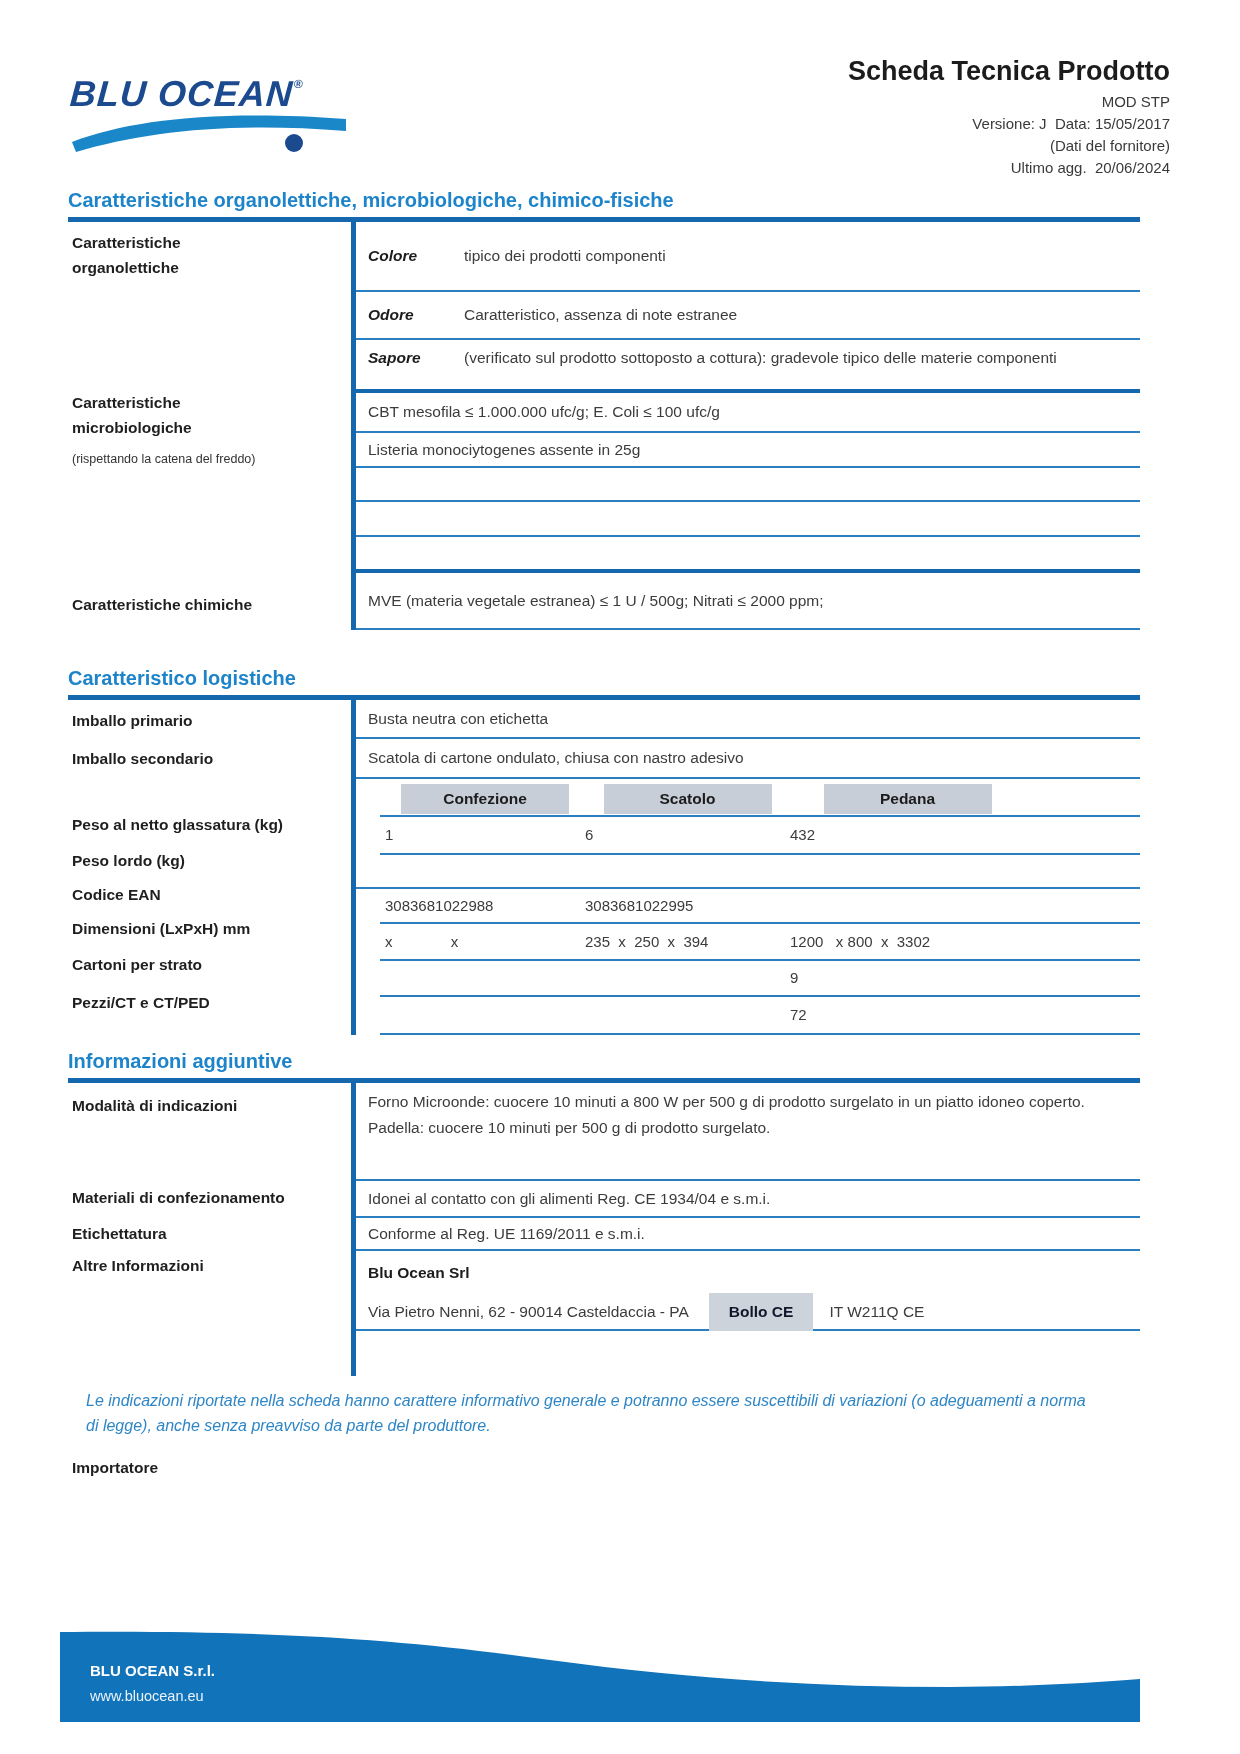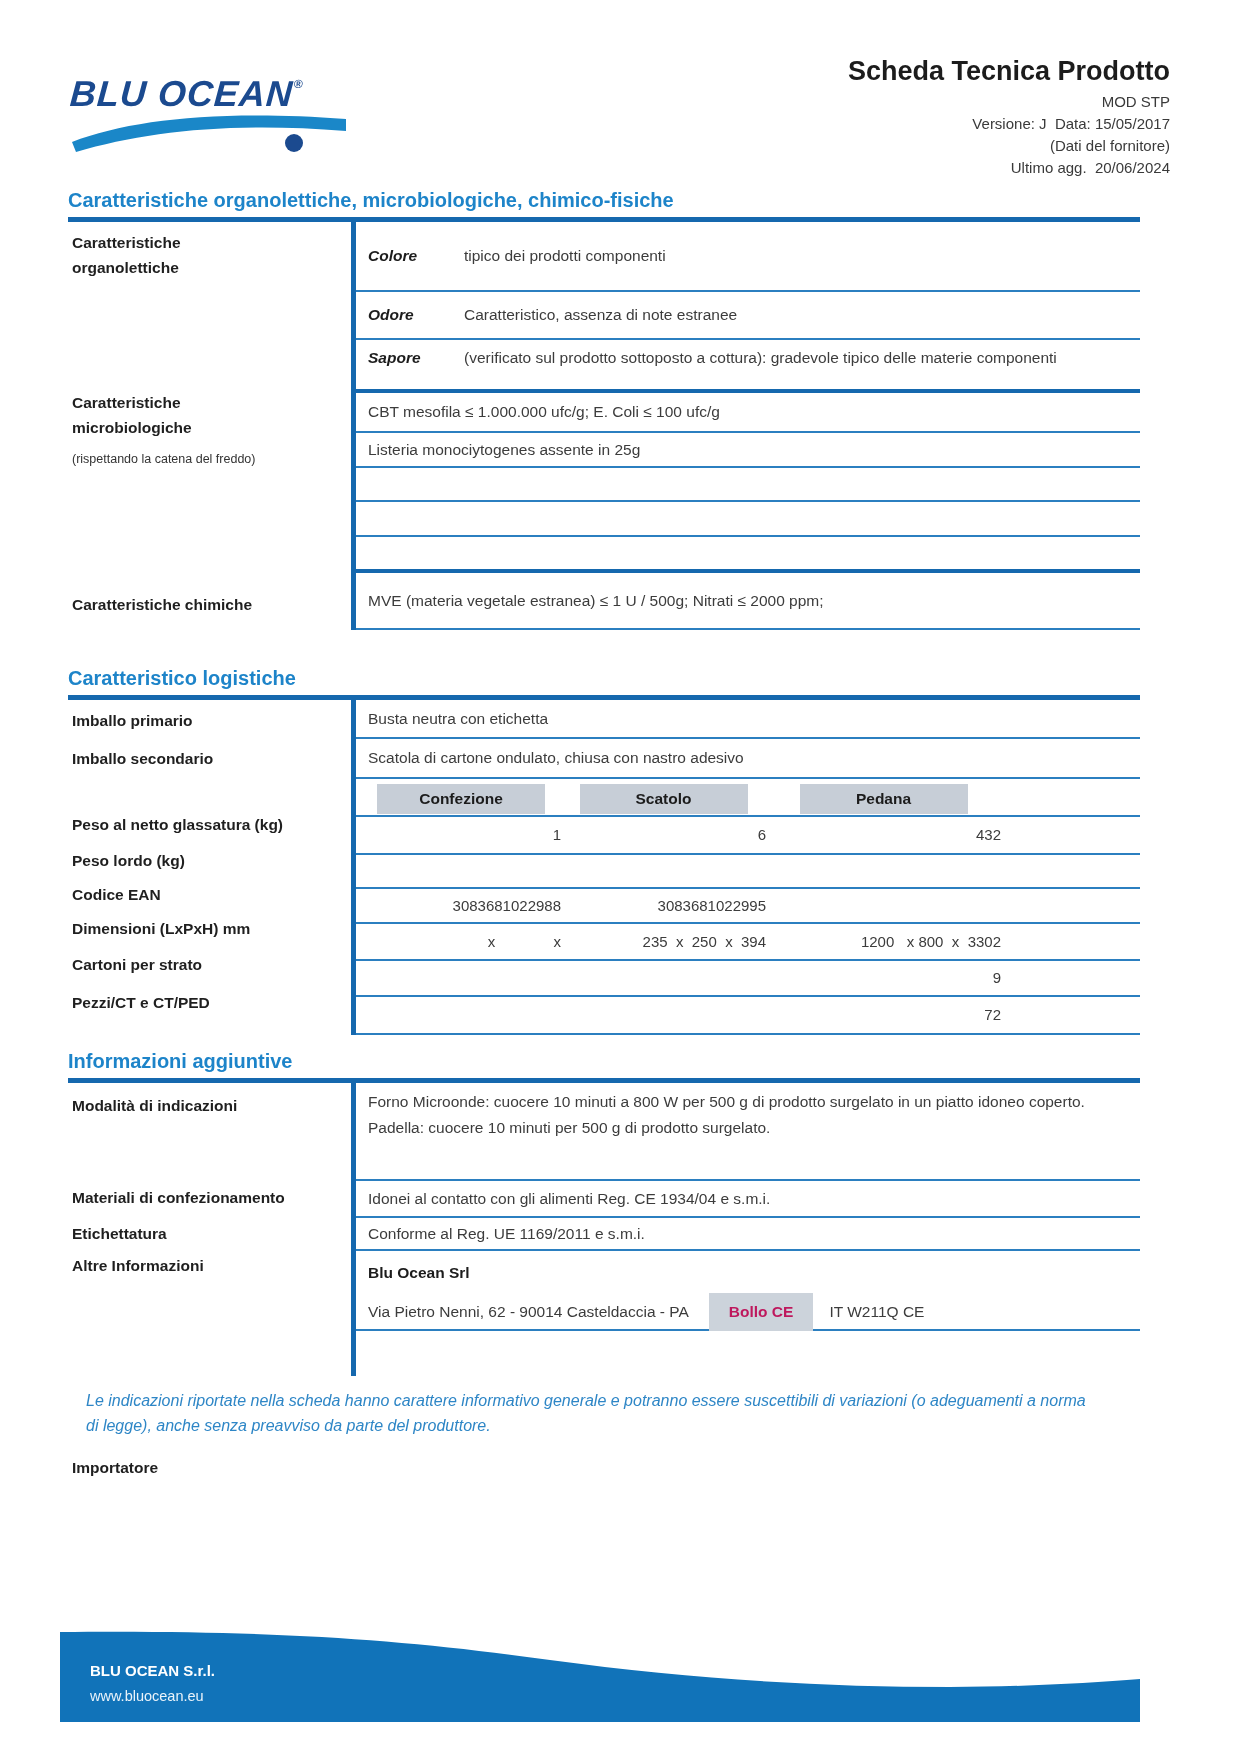--- a/index.html
+++ b/index.html
@@ -43,32 +43,32 @@
     border-bottom:2px solid var(--line-thin);
     display:flex;align-items:center;
     padding:0 10px 0 12px;font-size:15.5px;line-height:24px;
   }
   .row.thick{border-bottom:4px solid var(--line-thick)}
   .row.top{align-items:flex-start;padding-top:6px}
   .row.noborder{border-bottom:none}
   .attr{font-weight:bold;font-style:italic;width:96px;flex:none;color:#1c1c1c}
   .grid{
     display:grid;grid-template-columns:200px 205px 235px 1fr;
-    padding:5px;align-items:center;text-align:right;
+    padding:5px;align-items:center;text-align:left;margin-left:24px;
   }
   .gcell{
     background:var(--gray);width:168px;height:30px;margin:0 auto;
     display:flex;align-items:center;justify-content:center;
     font-weight:bold;font-size:15.5px;color:#1c1c1c;
   }
   .cval{font-size:15px}
   .imp-name{font-weight:bold;font-size:15.5px;color:#1c1c1c;padding:10px 0 0 12px}
   .imp-line{display:flex;align-items:center;margin:8px 0 0 12px;font-size:15.5px}
   .bollo{
-    background:#ccd3db;font-weight:bold;color:#be185d;
+    background:#ccd3db;font-weight:bold;color:#0f172a;
     padding:7px 20px;margin-left:20px;
   }
   .bollo-val{margin-left:16px}
   
   .disclaimer{
     margin:12px 0 0 18px;width:1012px;
     font-style:italic;color:#2e86c6;font-size:16px;line-height:25px;
   }
   .band{position:absolute;left:60px;top:1630px;width:1080px;height:92px}
   .band svg{position:absolute;inset:0}

